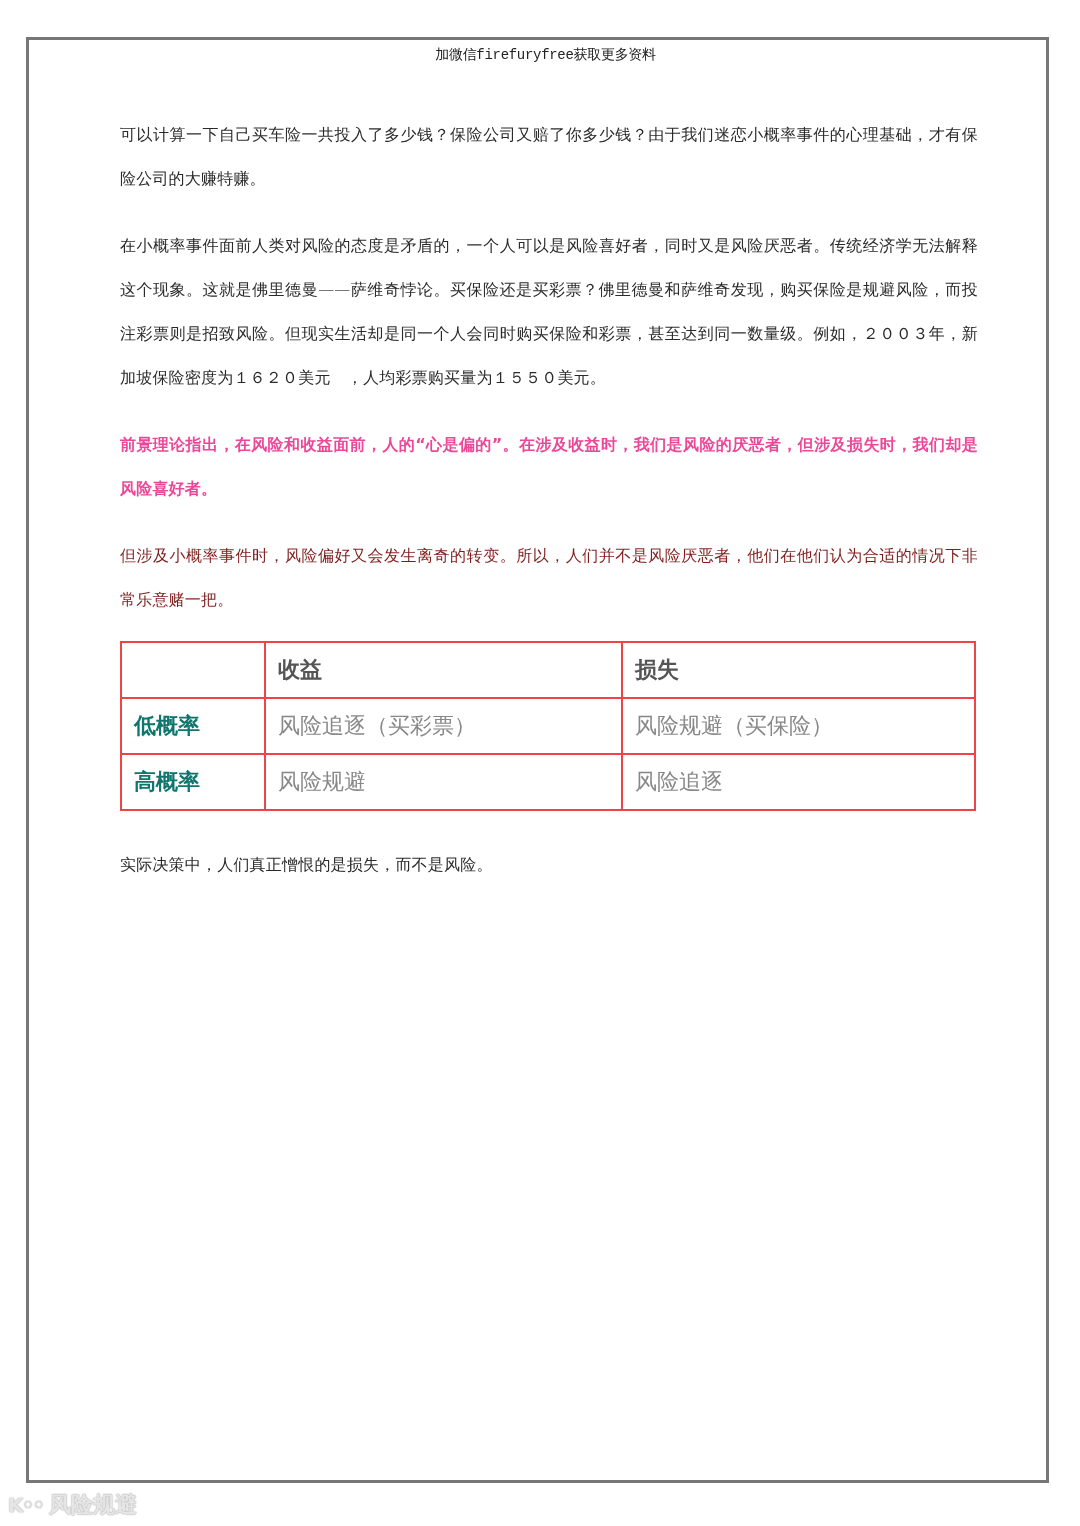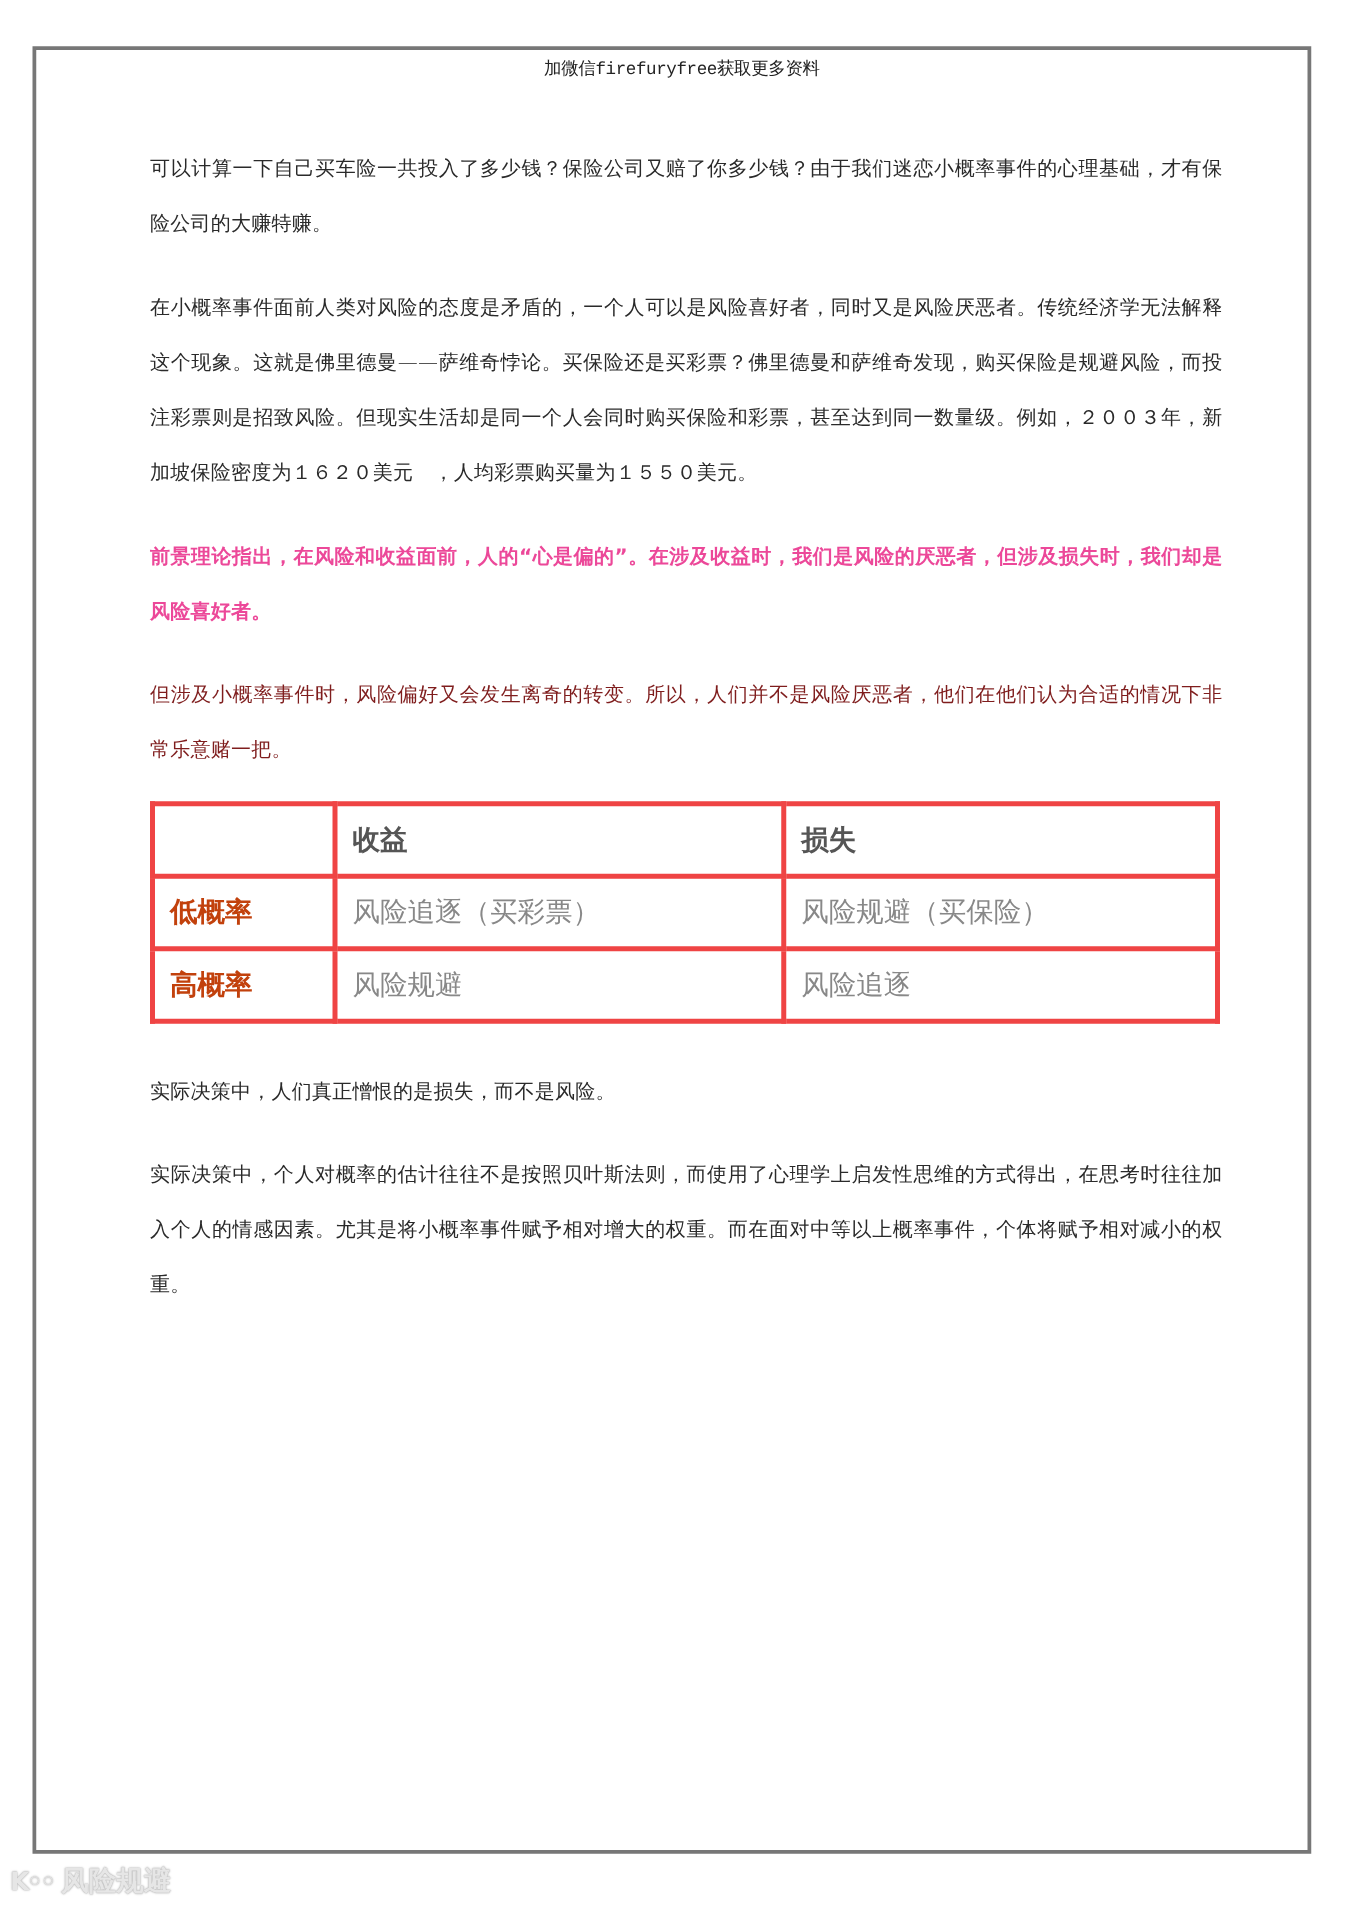--- a/index.html
+++ b/index.html
@@ -11,23 +11,23 @@
                    font-family: "Liberation Mono", "DejaVu Sans Mono", monospace;
                    font-size: 14px; color: #222; letter-spacing: -0.3px; }
     .content { position: absolute; left: 91px; top: 73px; width: 858px; }
     p { margin: 0; font-size: 16px; line-height: 44px; color: #2a2a2a; text-align: justify;
         font-family: "DejaVu Sans", "Liberation Sans", sans-serif; font-weight: 300; letter-spacing: 0.2px; }
     .p1 { margin-bottom: 23px; }
     .p2 { margin-bottom: 23px; }
     .p3 { margin-bottom: 23px; font-weight: bold; color: #ec4899; }
     .p4 { margin-bottom: 19px; color: #7f1d1d; }
     table.matrix { width: 856px; border-collapse: collapse; margin-bottom: 32px; }
-    table.matrix td { border: 4px solid #ef4444; height: 54px; font-size: 22px;
+    table.matrix td { border: 2px solid #ef4444; height: 54px; font-size: 22px;
                       font-family: "DejaVu Sans", "Liberation Sans", sans-serif; color: #888; padding: 0 12px; }
-    table.matrix td.rowhead { width: 118px; font-weight: bold; color: #c2410c; }
+    table.matrix td.rowhead { width: 118px; font-weight: bold; color: #0f766e; }
     table.matrix td.colhead { font-weight: bold; color: #555; }
     table.matrix td.c1 { width: 331px; }
     .p5 { margin-bottom: 23px; }
     .p6 { margin-bottom: 27px; }
     .watermark { position: absolute; left: 8px; top: 1490px; height: 30px; display: flex; align-items: center;
                  color: #e6e6e6; font-size: 22px; font-weight: bold;
                  font-family: "DejaVu Sans", "Liberation Sans", sans-serif;
                  text-shadow: 0 0 2px #bbb, 0 0 1px #999; }
     .watermark .logo { font-size: 20px; margin-right: 6px; letter-spacing: -2px; }
   </style>
@@ -57,20 +57,19 @@
       </tr>
       <tr>
         <td class="rowhead">高概率</td>
         <td class="c1">风险规避</td>
         <td>风险追逐</td>
       </tr>
     </tbody>
       </table>
 
     <p class="p5">实际决策中，人们真正憎恨的是损失，而不是风险。</p>
-    <p class="p6">实际决策中，个人对概率的估计往往不是按照贝叶斯法则，而使用了心理学上启发性思维的方式得出，在思考时往往加入个人的情感因素。尤其是将小概率事件赋予相对增大的权重。而在面对中等以上概率事件，个体将赋予相对减小的权重。</p>
   </div>
 </div>
 
 <div class="watermark">
   <span class="logo">K◦◦</span>
   <span>风险规避</span>
 </div>
 
 </body></html>

